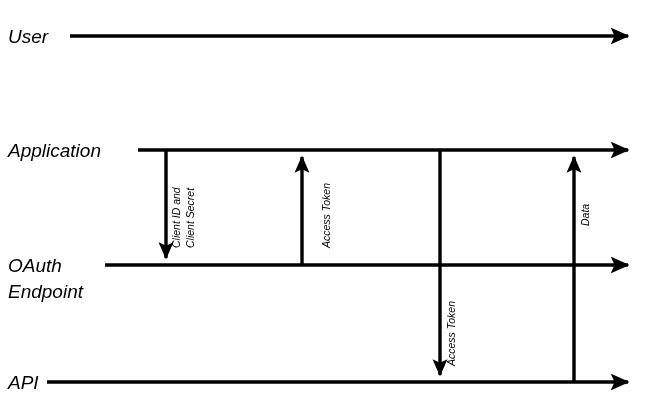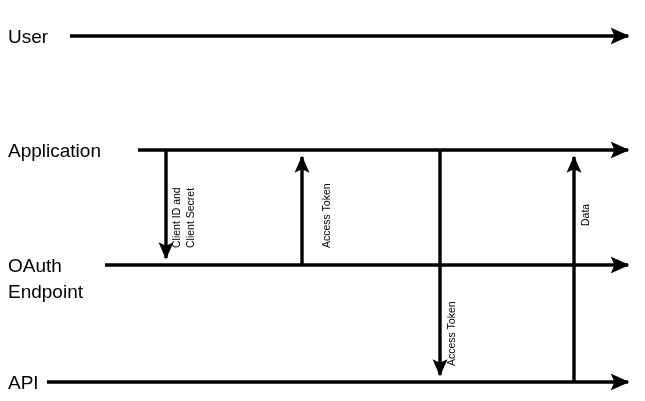--- a/index.html
+++ b/index.html
@@ -9,20 +9,21 @@
   }
   body {
     font-family: "Liberation Sans", sans-serif;
   }
   #diagram-root {
     position: relative;
     width: 645px;
     height: 401px;
     background: #ffffff;
     overflow: hidden;
+    font-style: italic;
   }
   #diagram-svg {
     position: absolute;
     left: 0;
     top: 0;
     width: 645px;
     height: 401px;
   }
   .lifeline-label {
     font-family: "Liberation Sans", sans-serif;

